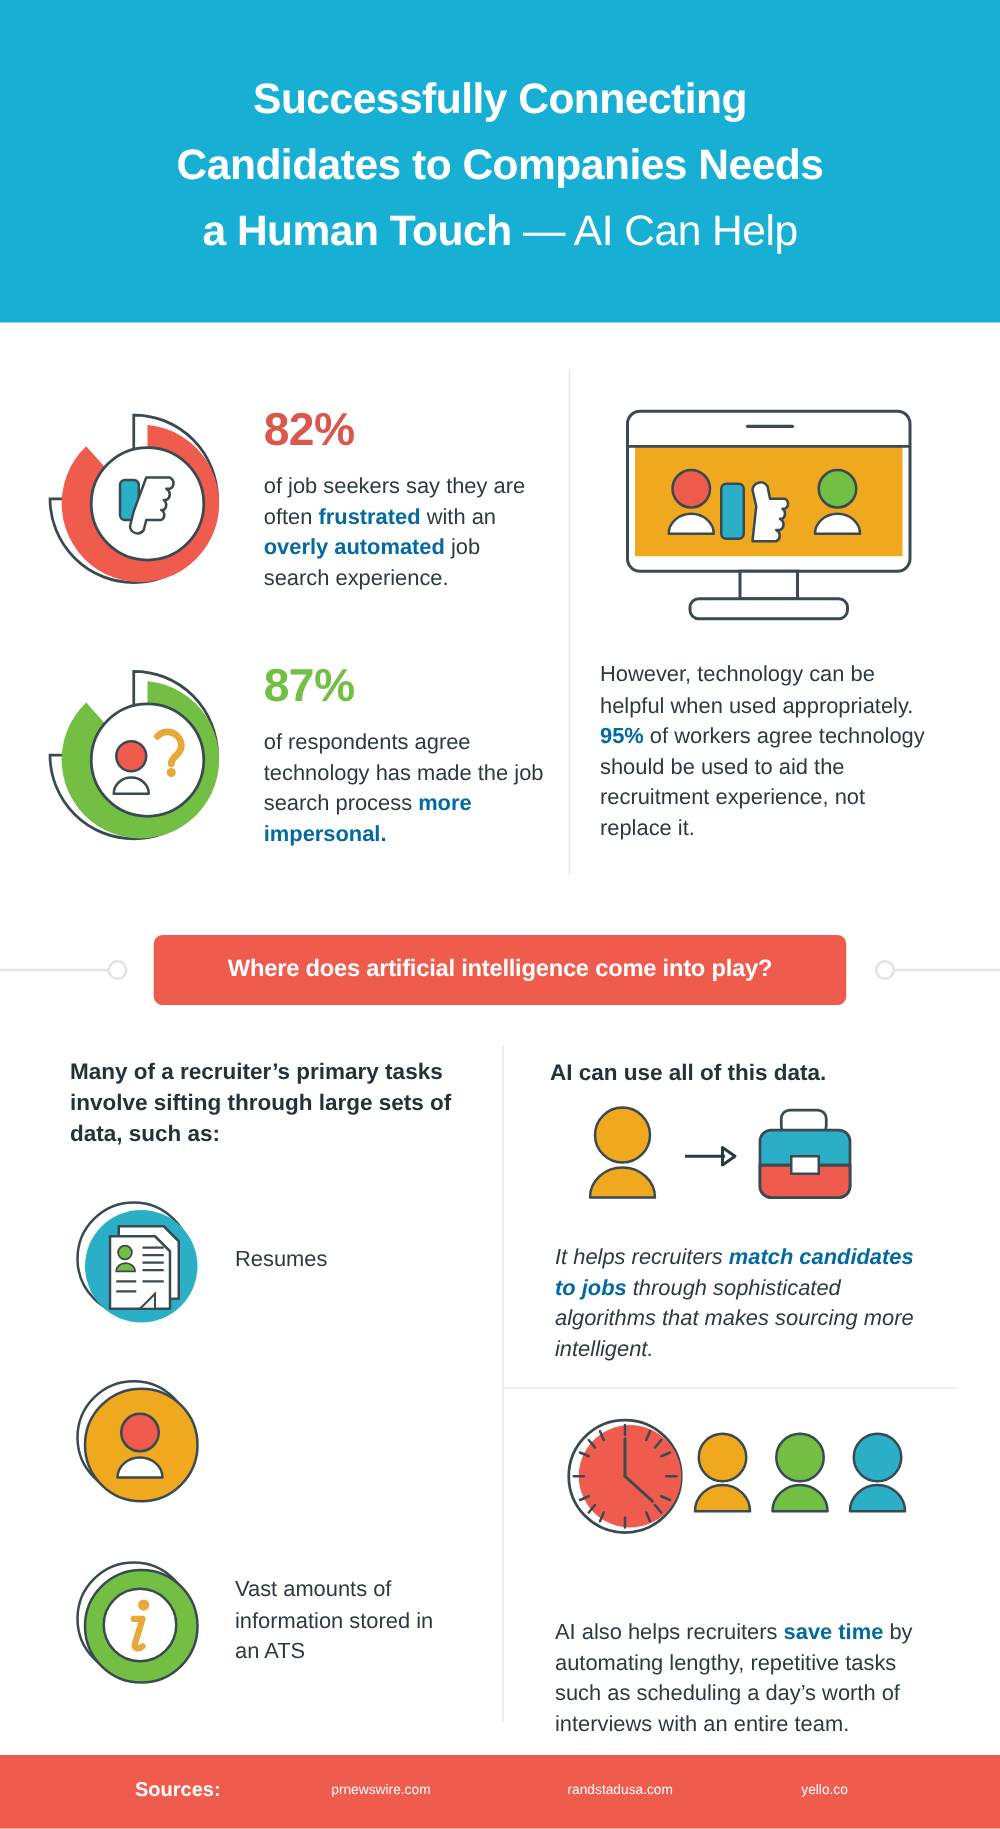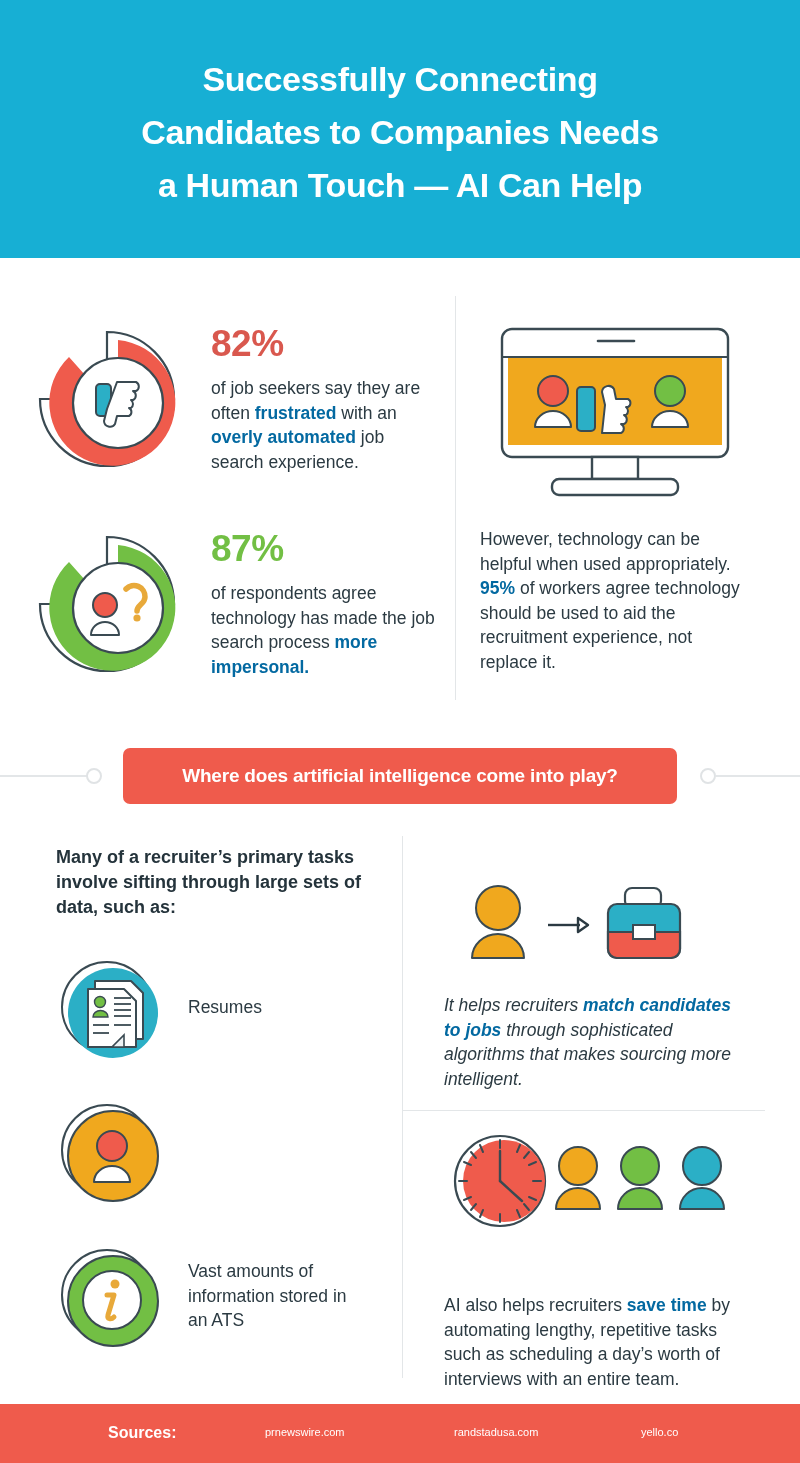--- a/index.html
+++ b/index.html
@@ -31,21 +31,21 @@
   }
   .header-line {
     color: #ffffff;
     font-size: 34px;
     line-height: 53px;
     font-weight: bold;
     letter-spacing: -0.4px;
     text-align: center;
     white-space: nowrap;
   }
-  .header-line .light { font-weight: bold; }
+  .header-line .light { font-weight: normal; }
 
   
   .vdiv {
     position: absolute;
     background: #e3e6e8;
     width: 1px;
   }
   .hdiv {
     position: absolute;
     background: #e3e6e8;
@@ -266,20 +266,21 @@
     <svg width="110" height="110" viewBox="0 0 110 110">
       <circle cx="52" cy="52" r="45" fill="none" stroke="#3A4A52" stroke-width="2"></circle>
       <circle cx="58" cy="58" r="45" fill="#72BF44" stroke="#3A4A52" stroke-width="2"></circle>
       <circle cx="57" cy="57" r="29" fill="#ffffff" stroke="#3A4A52" stroke-width="2"></circle>
       <circle cx="60" cy="41" r="4.5" fill="#E8A93A"></circle>
       <path d="M52,52 h7 l-6,20 c-1,4 3,5 6,2" fill="none" stroke="#E8A93A" stroke-width="5" stroke-linecap="round" stroke-linejoin="round"></path>
     </svg>
   </div>
   <div class="list-label" style="left:188px; top:1259px; width:180px;">Vast amounts of information stored in an ATS</div>
 
+  <div class="bold-head" style="position:absolute; left:440px; top:846px; width:320px;">AI can use all of this data.</div>
 
   <div style="position:absolute; left:450px; top:880px;">
     <svg width="250" height="100" viewBox="0 0 250 100">
       <g>
         <circle cx="48" cy="28" r="22" fill="#F0A81E" stroke="#3A4A52" stroke-width="2"></circle>
         <path d="M22,78 a26,24 0 0,1 52,0 z" fill="#F0A81E" stroke="#3A4A52" stroke-width="2" stroke-linejoin="round"></path>
       </g>
       <g>
         <line x1="98" y1="45" x2="130" y2="45" stroke="#2B3A42" stroke-width="2.4"></line>
         <path d="M128,38 l10,7 l-10,7 z" fill="none" stroke="#2B3A42" stroke-width="2.4" stroke-linejoin="round"></path>

